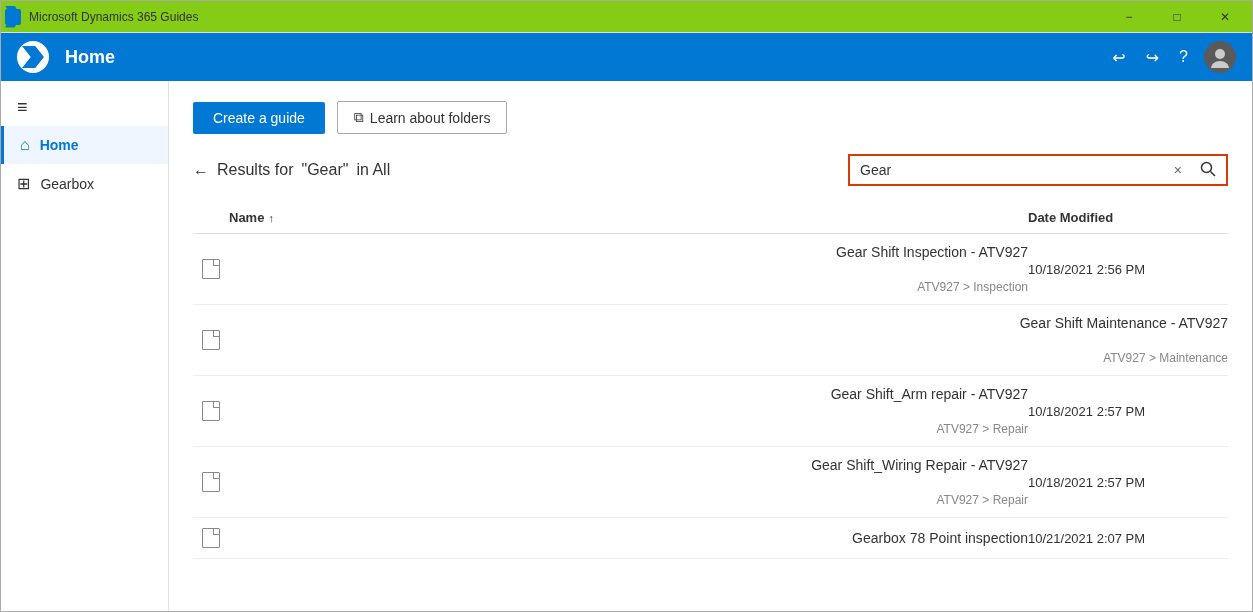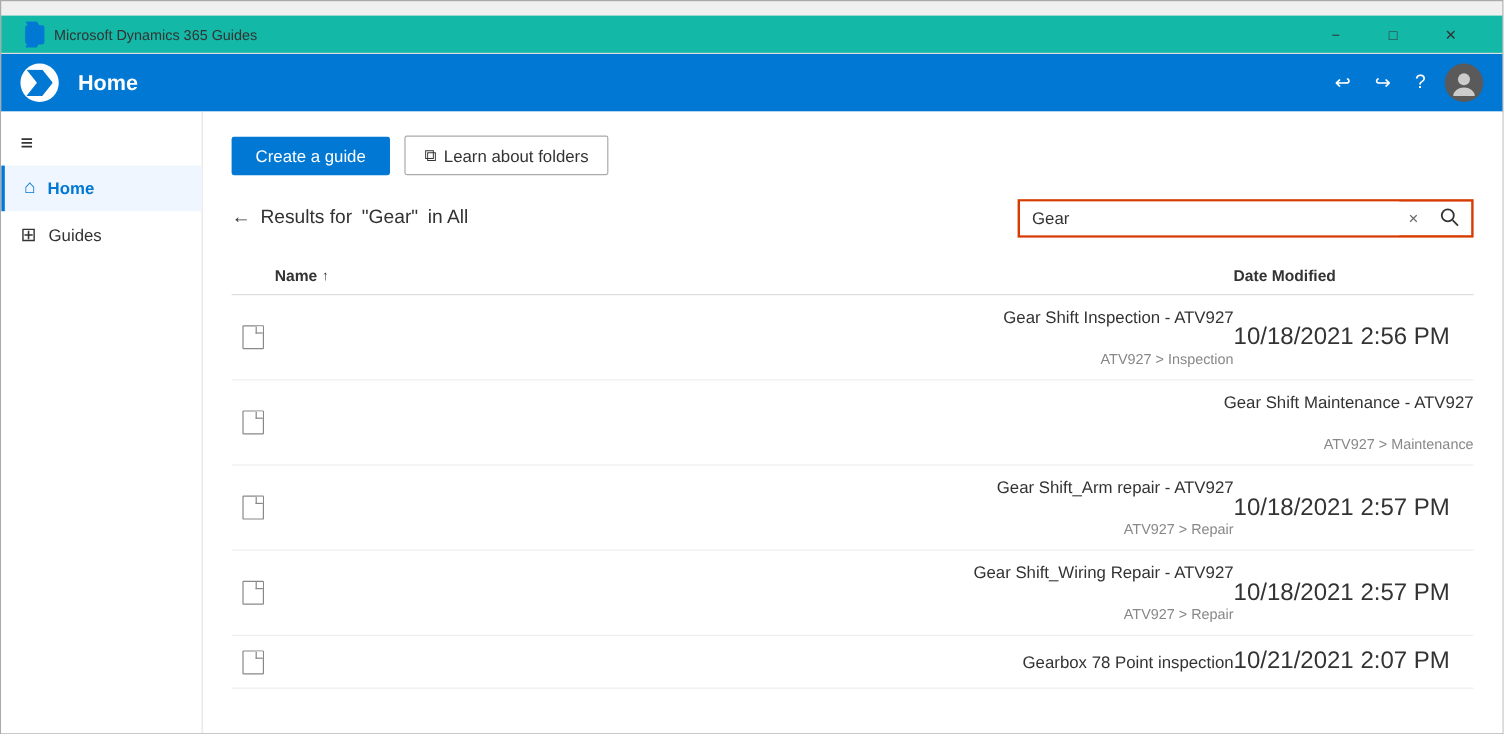--- a/index.html
+++ b/index.html
@@ -1,20 +1,20 @@
 <!DOCTYPE html>
 <html><head>
   <meta charset="utf-8">
   <style>
     * { box-sizing: border-box; margin: 0; padding: 0; }
     body { font-family: 'Segoe UI', Tahoma, Geneva, Verdana, sans-serif; font-size: 14px; background: #f3f3f3; color: #333; width: 1253px; height: 612px; overflow: hidden; }
 
     
     .window-chrome { background: #f0f0f0; border: 1px solid #aaa; width: 1253px; height: 612px; display: flex; flex-direction: column; }
-    .title-bar { background: #14b8a6; height: 32px; display: flex; align-items: center; justify-content: space-between; padding: 0 20px; border-bottom: 1px solid #ddd; flex-shrink: 0; margin-top: 12px; }
+    .title-bar { background: #84cc16; height: 32px; display: flex; align-items: center; justify-content: space-between; padding: 0 4px; border-bottom: 1px solid #ddd; flex-shrink: 0; }
     .title-bar-left { display: flex; align-items: center; gap: 8px; }
     .title-bar-icon { width: 16px; height: 16px; background: #0078d4; border-radius: 2px; display: flex; align-items: center; justify-content: center; }
     .title-bar-text { font-size: 12px; color: #333; }
     .title-bar-controls { display: flex; gap: 2px; }
     .title-bar-btn { width: 46px; height: 30px; border: none; background: transparent; cursor: pointer; font-size: 12px; color: #333; display: flex; align-items: center; justify-content: center; }
 
     
     .header-bar { background: #0078d4; height: 48px; display: flex; align-items: center; padding: 0 16px; gap: 16px; flex-shrink: 0; }
     .header-logo { width: 32px; height: 32px; background: #fff; border-radius: 50%; display: flex; align-items: center; justify-content: center; overflow: hidden; }
     .logo-shape { width: 22px; height: 22px; background: #0078d4; clip-path: polygon(0 0, 60% 0, 100% 50%, 60% 100%, 0 100%, 40% 50%); }
@@ -55,21 +55,21 @@
     .col-date { width: 200px; font-weight: 600; font-size: 13px; color: #333; }
     .sort-arrow { font-size: 11px; }
 
     .result-item { display: flex; align-items: center; padding: 10px 0; border-bottom: 1px solid #eee; cursor: pointer; }
     .item-icon { width: 36px; display: flex; align-items: center; justify-content: center; flex-shrink: 0; }
     .doc-icon { width: 18px; height: 20px; background: white; border: 1.5px solid #888; display: flex; flex-direction: column; justify-content: flex-start; border-radius: 1px; position: relative; }
     .doc-icon::before { content: ''; position: absolute; top: 0; right: 0; width: 5px; height: 5px; border-left: 1.5px solid #888; border-bottom: 1.5px solid #888; background: white; }
     .item-info { flex: 1; text-align: right; }
     .item-name { font-size: 14px; color: #333; }
     .item-path { font-size: 12px; color: #888; margin-top: 20px; }
-    .item-date { width: 200px; font-size: 20px; color: #333; }
+    .item-date { width: 200px; font-size: 13px; color: #333; }
   </style>
 </head>
 <body>
 
 <div class="window-chrome">
 
   <div class="title-bar">
     <div class="title-bar-left">
       <div class="title-bar-icon">
         <div class="logo-shape"></div>
@@ -104,21 +104,21 @@
   <div class="app-body">
 
     <div class="sidebar">
       <div class="sidebar-hamburger">≡</div>
       <div class="sidebar-item active">
         <span class="sidebar-icon">⌂</span>
         <span class="sidebar-item-label">Home</span>
       </div>
       <div class="sidebar-item">
         <span class="sidebar-icon">⊞</span>
-        <span class="sidebar-item-label">Guides</span>
+        <span class="sidebar-item-label">Gearbox</span>
       </div>
     </div>
 
     <div class="main-content">
 
       <div class="top-actions">
         <button class="btn-primary">Create a guide</button>
         <button class="btn-secondary">
           <span>⧉</span>
           <span>Learn about folders</span>

